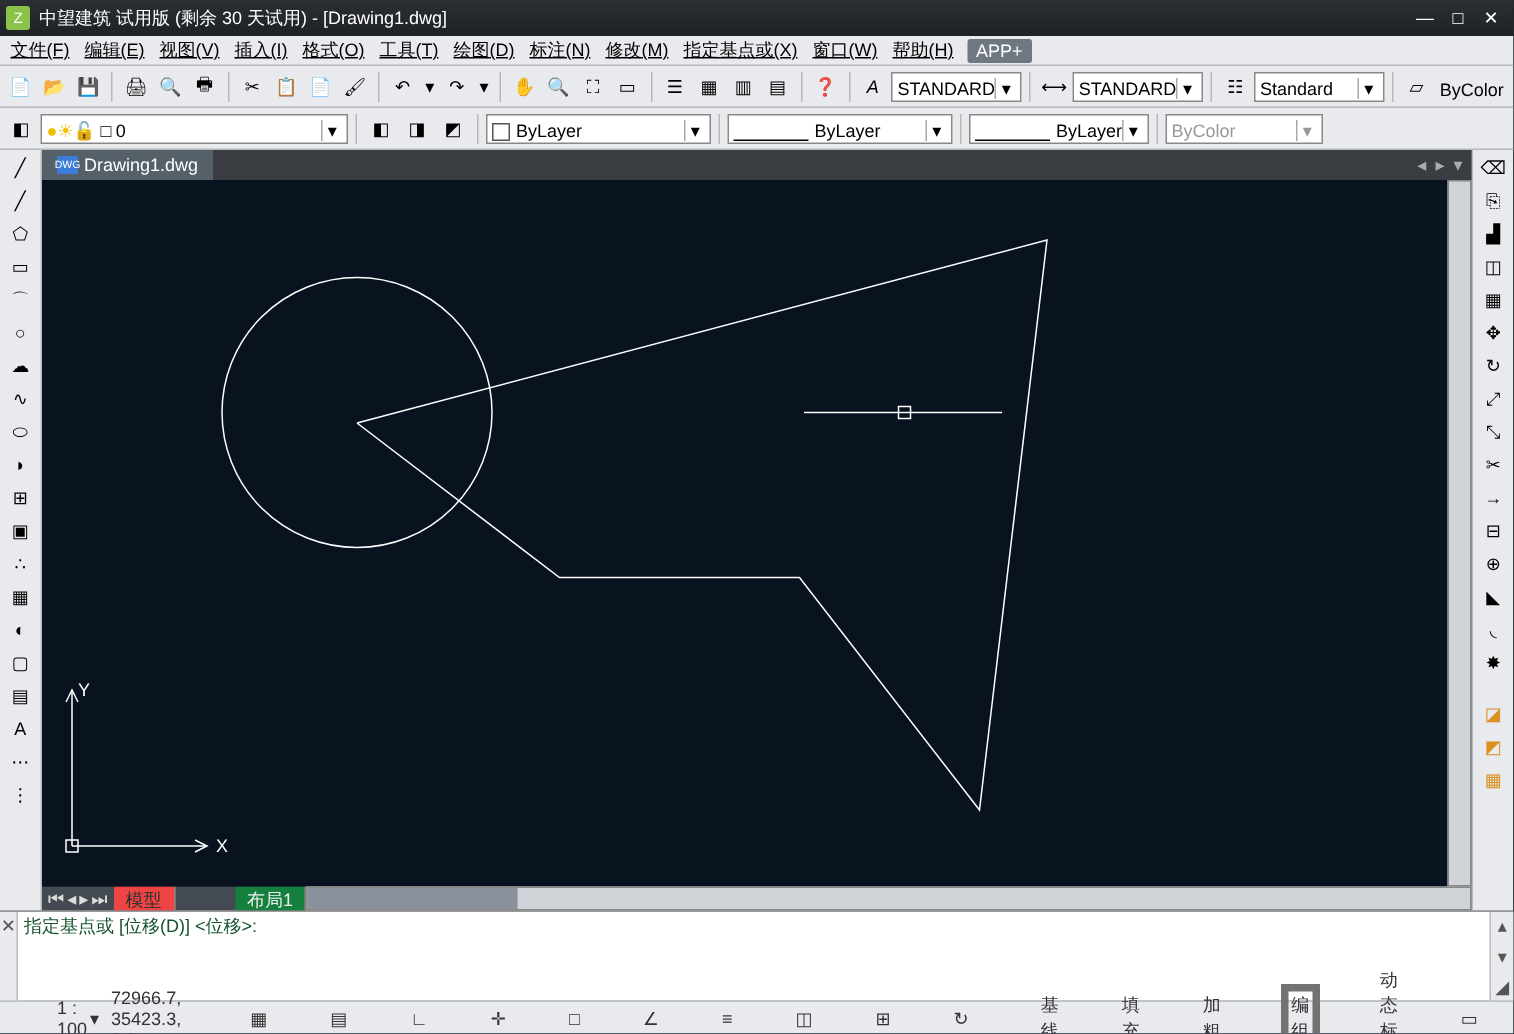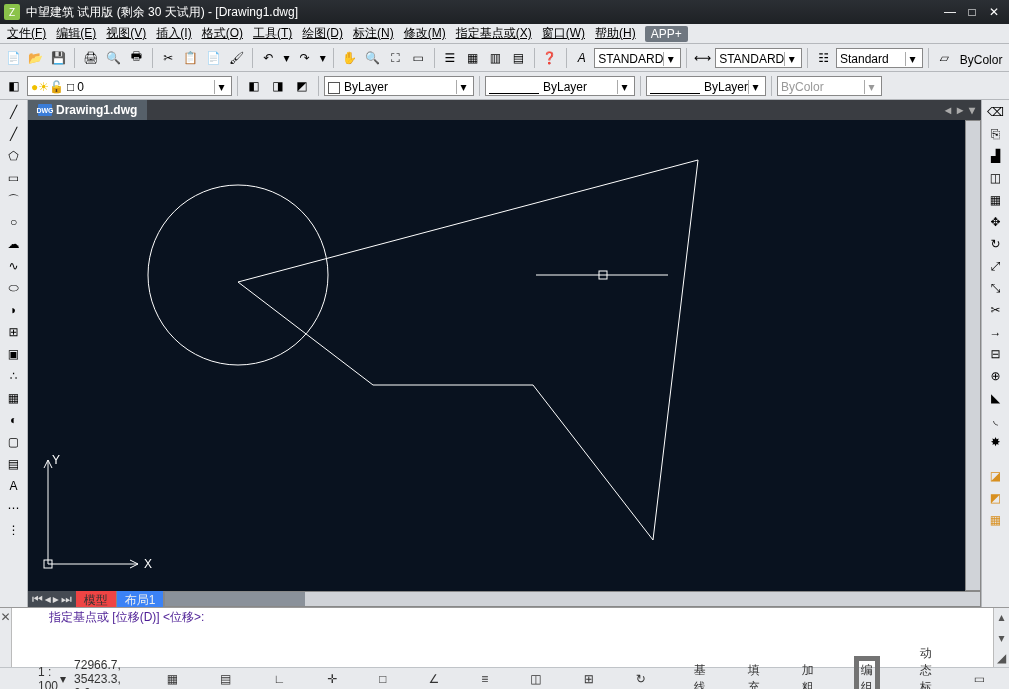--- a/index.html
+++ b/index.html
@@ -16,36 +16,36 @@
 .tsep { width: 1px; height: 20px; background: #b5b8bc; margin: 0 3px; }
 .tcombo { height: 20px; border: 1px solid #888; background: #fff; font-size: 11px; padding: 1px 3px; display: flex; align-items: flex-end; }
 .tcombo .lab { flex: 1; overflow: hidden; white-space: nowrap; }
 .tcombo .arr { width: 14px; text-align: center; border-left: 1px solid #aaa; }
 .proprow { height: 28px; background: #e8eaed; border-bottom: 1px solid #b5b8bc; display: flex; align-items: center; padding: 0 3px; gap: 2px; }
 .main { flex: 1; display: flex; background: #1e2227; overflow: hidden; }
 .lefttool, .righttool { width: 28px; background: #e8eaed; display: flex; flex-direction: column; align-items: center; padding-top: 2px; gap: 2px; border-right: 1px solid #b5b8bc; }
 .righttool { border-right: none; border-left: 1px solid #b5b8bc; }
 .ltbtn { width: 22px; height: 20px; display: flex; align-items: center; justify-content: center; cursor: pointer; }
 .canvaswrap { flex: 1; display: flex; flex-direction: column; }
-.doctab { height: 20px; background: #3a3d42; display: flex; align-items: center; font-weight: bold; }
+.doctab { height: 20px; background: #3a3d42; display: flex; align-items: center; }
 .doctab .tab { background: #566069; color: #fff; padding: 2px 10px; display: flex; align-items: center; gap: 4px; height: 100%; }
 .doctab .dwgicon { width: 14px; height: 12px; background: #3b7dd8; color: #fff; font-size: 7px; display: flex; align-items: center; justify-content: center; border-radius: 1px; }
 .doctab .tabctrl { margin-left: auto; display: flex; gap: 6px; padding-right: 6px; color: #aaa; }
 .canvas { flex: 1; background: #09121f; position: relative; overflow: hidden; }
 .canvas svg { position: absolute; top: 0; left: 0; }
 .scrollh { height: 16px; background: #444a52; display: flex; }
 .scrollh .navbtns { display: flex; align-items: center; gap: 2px; padding: 0 4px; color: #ddd; }
 .scrollh .layouttab { background: #ef4444; color: #333; padding: 1px 8px; border-right: 1px solid #888; }
-.scrollh .layouttab.inactive { background: #3b82f6; color: #eee; }
+.scrollh .layouttab.inactive { background: #15803d; color: #eee; margin-left: 40px; }
 .scrollh .track { flex: 1; background: #d0d3d8; border: 1px solid #888; position: relative; }
 .scrollh .thumb { position: absolute; left: 0; top: 0; width: 140px; height: 100%; background: #8a919a; }
 .scrollv { width: 16px; background: #d0d3d8; border: 1px solid #888; position: absolute; right: 0; top: 20px; bottom: 16px; }
 .cmdarea { height: 60px; background: #fff; border-top: 1px solid #999; display: flex; }
 .cmdleft { width: 12px; background: #e8eaed; border-right: 1px solid #bbb; display: flex; align-items: flex-start; justify-content: center; padding-top: 2px; color: #555; }
-.cmdtext { flex: 1; padding: 2px 4px; font-size: 12px; line-height: 15px; color: #4c1d95; overflow: hidden; margin-left: 33px; }
+.cmdtext { flex: 1; padding: 2px 4px; font-size: 12px; line-height: 15px; color: #14532d; overflow: hidden; }
 .cmdtext .prompt { margin-top: 2px; }
 .cmdscroll { width: 16px; background: #e8eaed; border-left: 1px solid #bbb; display: flex; flex-direction: column; justify-content: space-between; align-items: center; padding: 2px 0; color: #555; }
 .statusbar { height: 22px; background: #e8eaed; border-top: 1px solid #c0c4c8; display: flex; align-items: center; padding: 0 4px; gap: 6px; font-size: 11px; color: #333; }
 .statusbar .sep { width: 1px; height: 16px; background: #b5b8bc; }
 .statusbar .sbtn { padding: 1px 2px; cursor: pointer; display: flex; align-items: center; margin-left: 32px; }
 .statusbar .sbtn.on { border: 5px solid #737373; }
 .statusbar .right { margin-left: auto; display: flex; gap: 6px; align-items: center; }
 .linecombo { display: flex; align-items: center; }
 .linecombo .linevis { width: 50px; border-top: 1px solid #000; margin-right: 4px; }
 </style>

